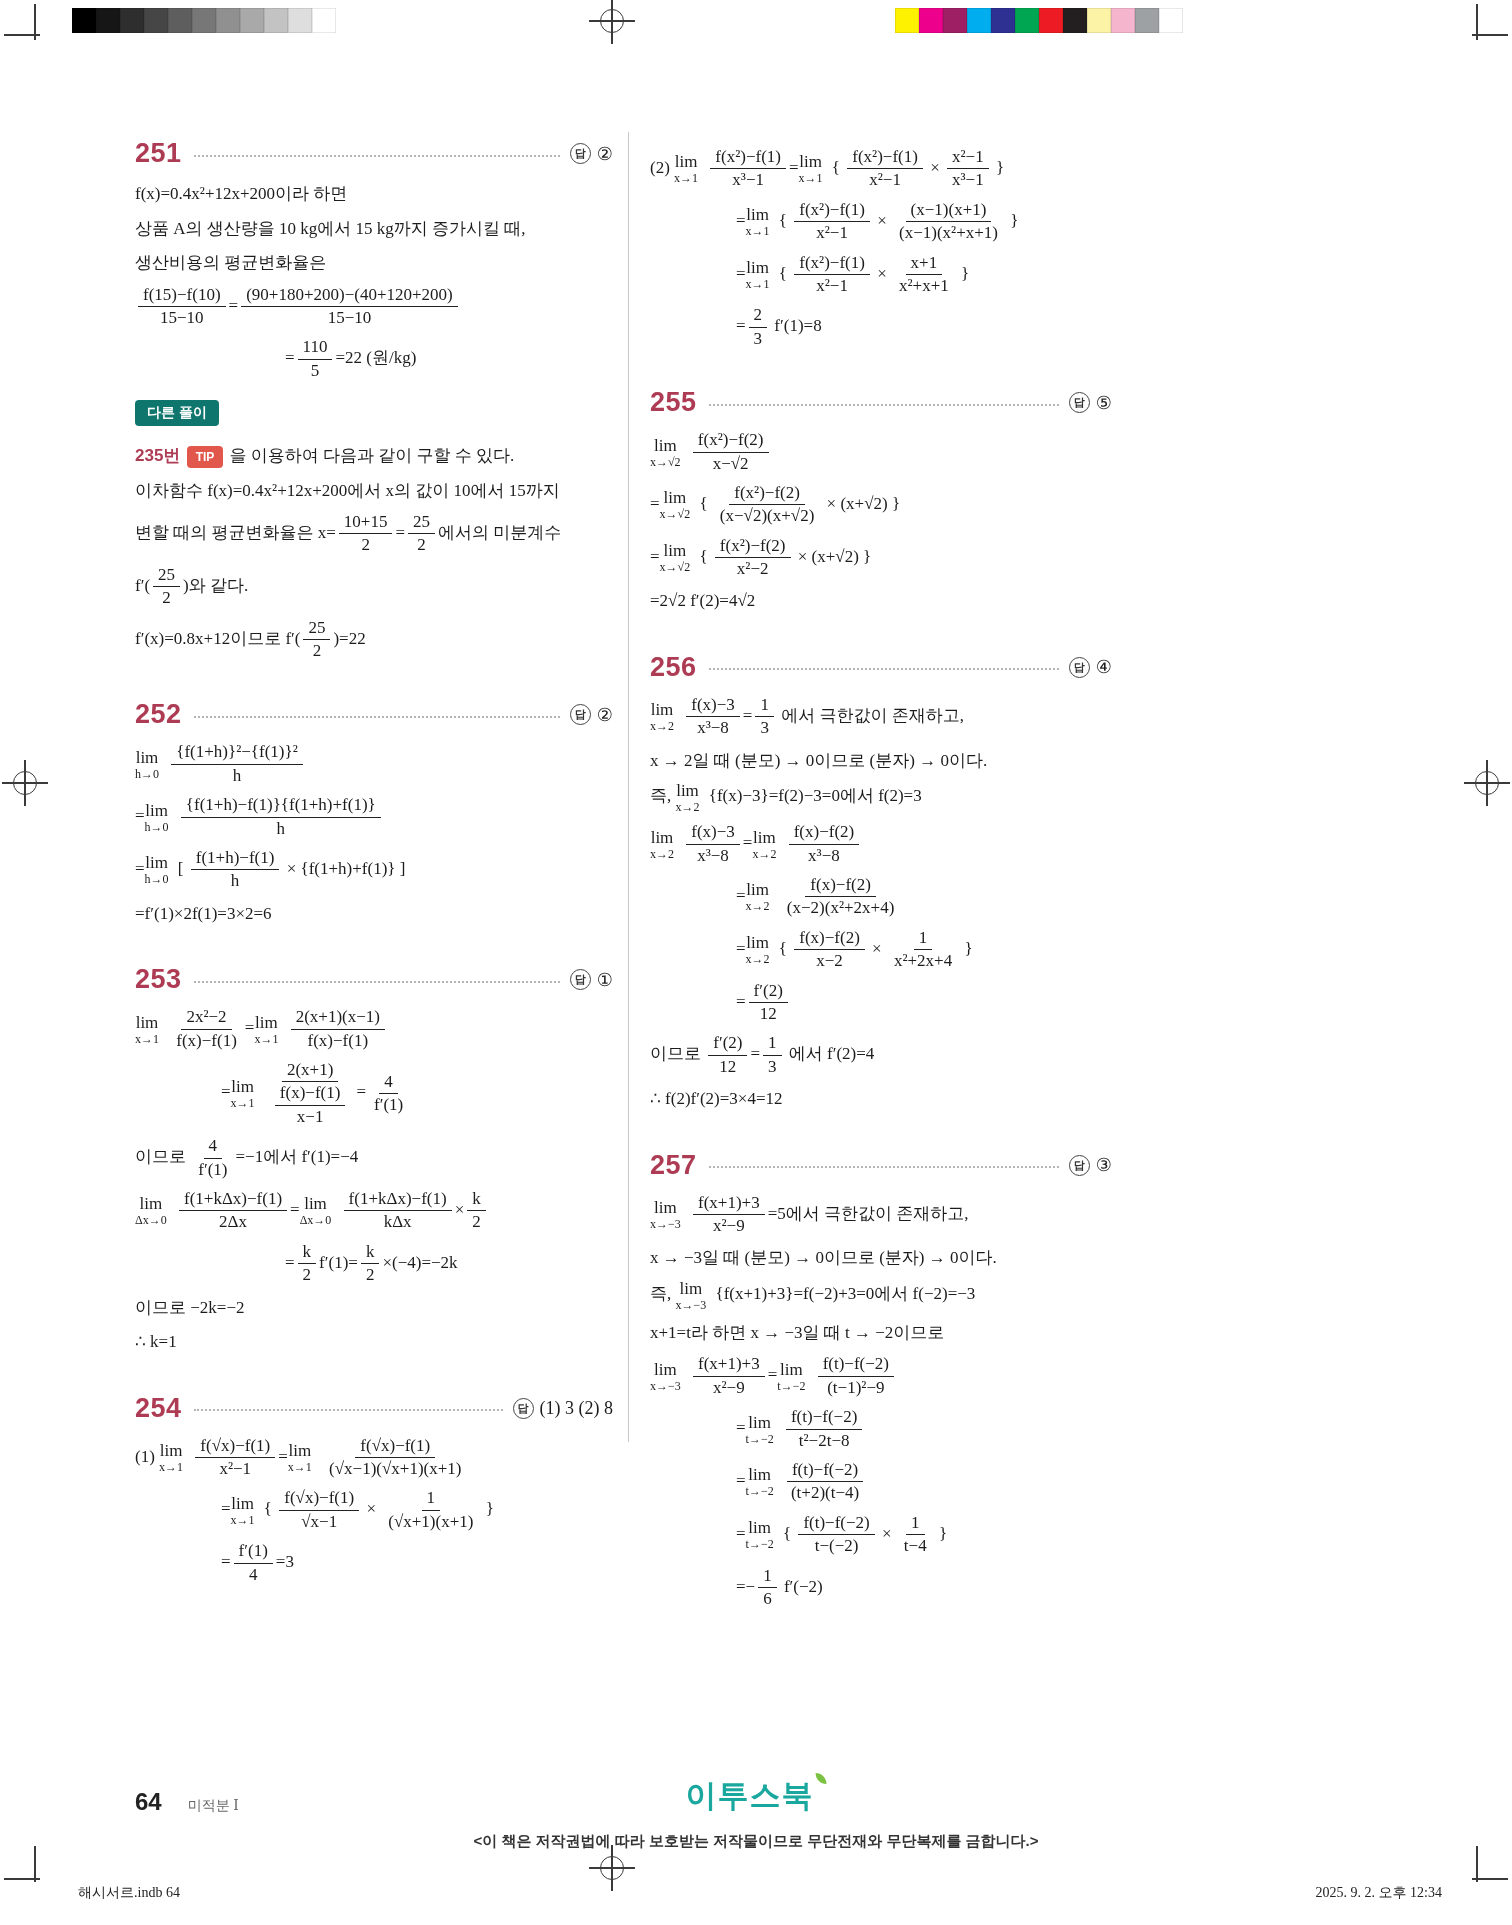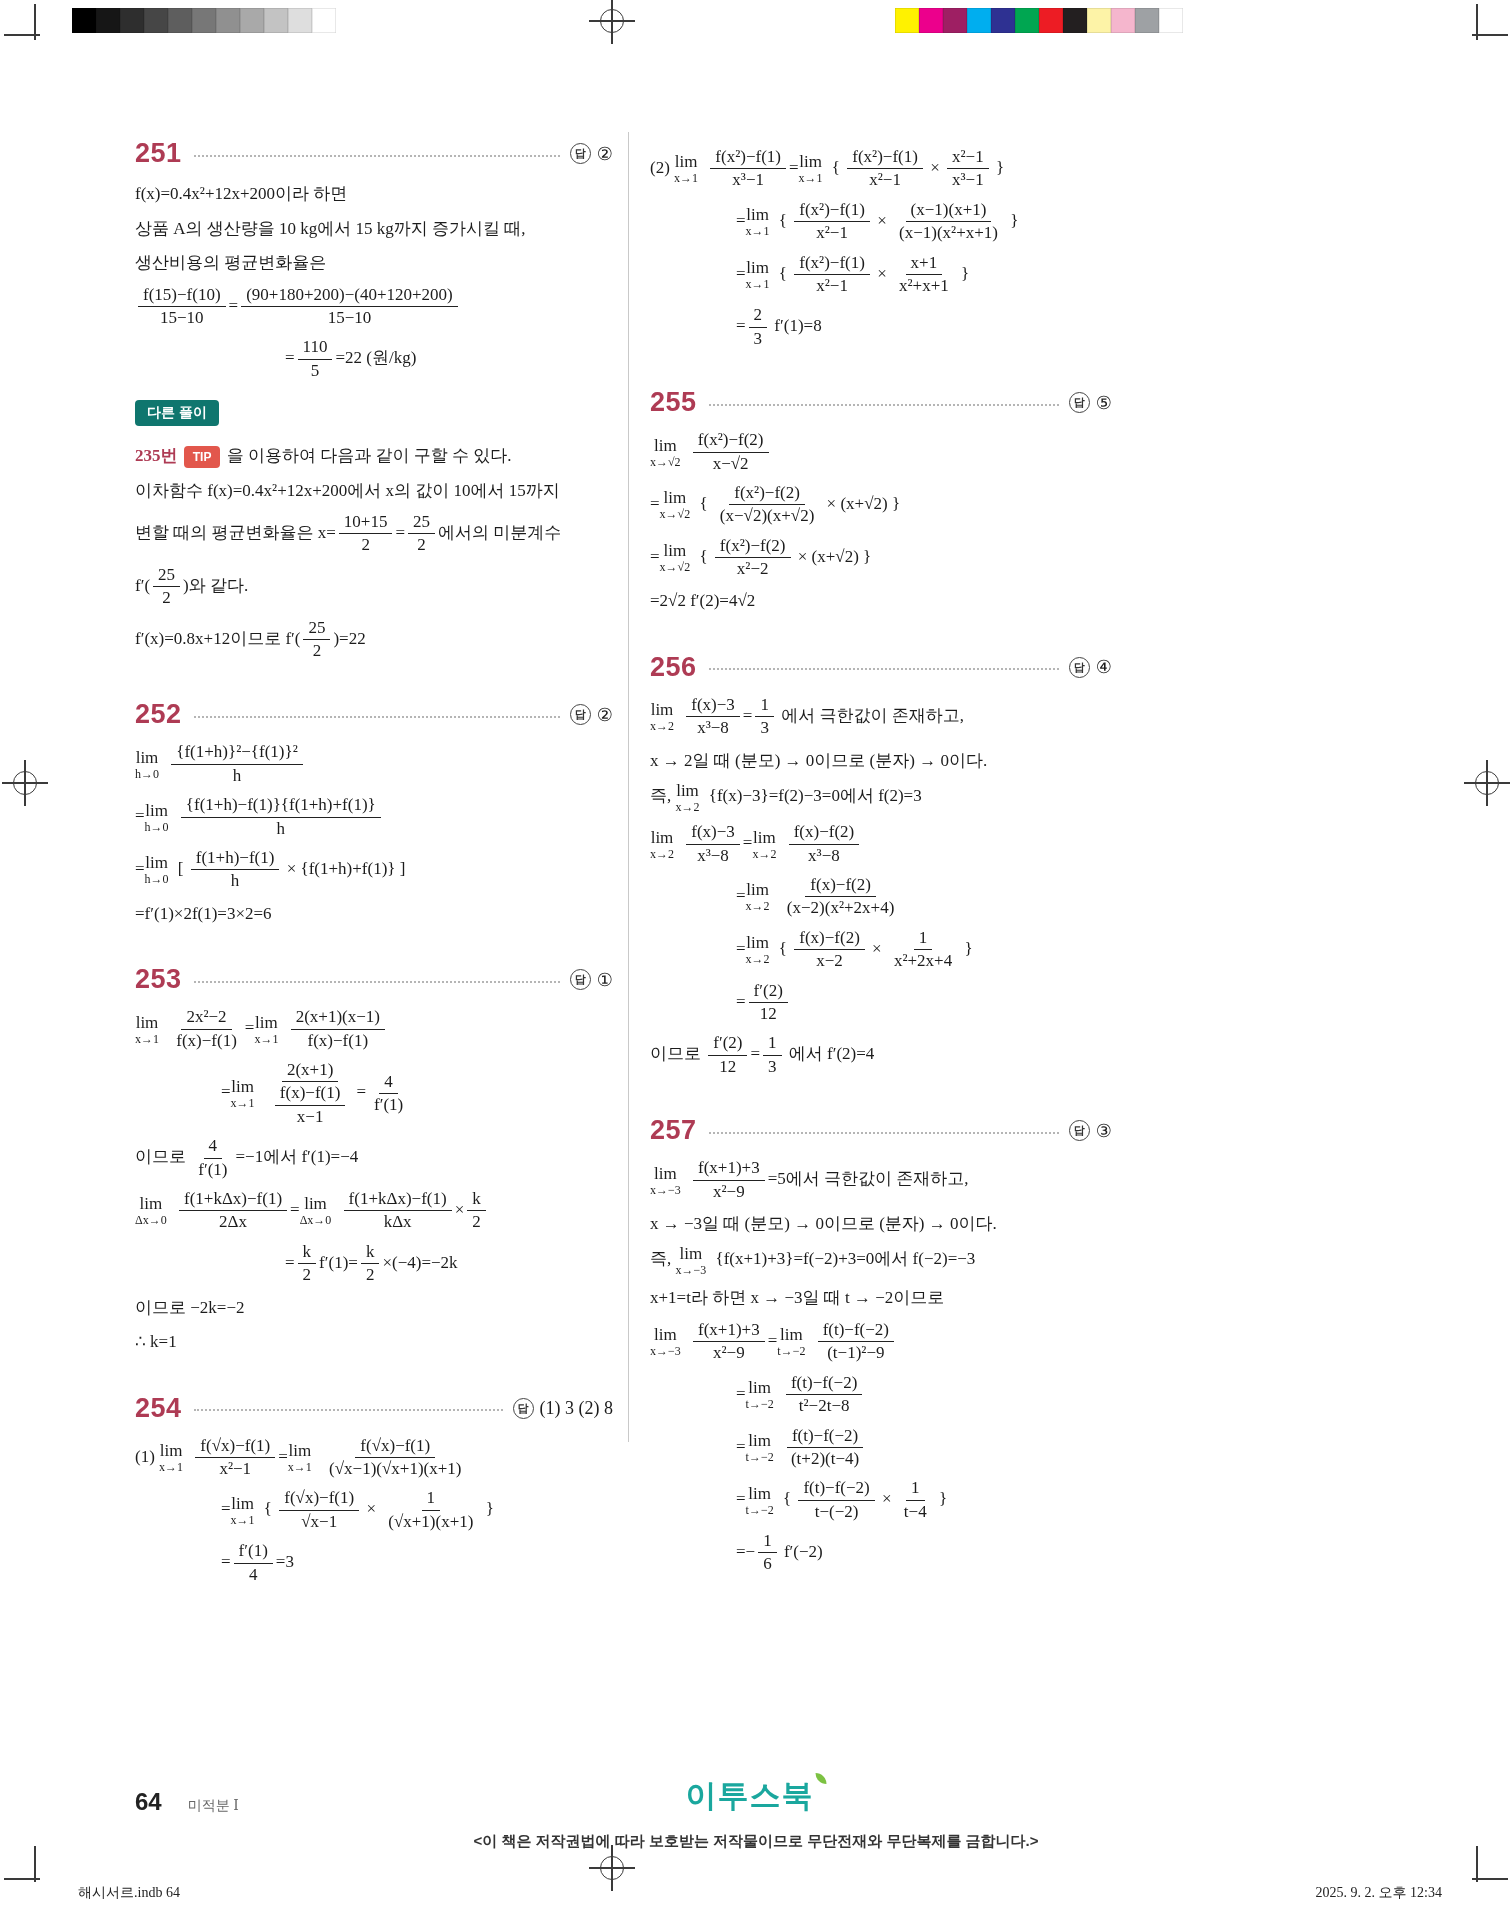--- a/index.html
+++ b/index.html
@@ -45,21 +45,21 @@
   .frac{display:inline-flex;flex-direction:column;align-items:center;vertical-align:middle;margin:0 3px;line-height:1.2;text-align:center;}
   .fnum{display:block;border-bottom:1.3px solid #222;padding:0 5px 1px;}
   .fden{display:block;padding:1px 5px 0;}
 
   
   .lim{display:inline-flex;flex-direction:column;align-items:center;vertical-align:middle;margin-right:5px;line-height:1;}
   .limword{font-size:17px;}
   .limsub{font-size:12px;margin-top:2px;}
 
   
-  .refnum{color:#ae3b54;font-weight:bold;font-family:Liberation Serif, serif;}
+  .refnum{color:#ae3b54;font-weight:bold;font-family:Liberation Sans, sans-serif;}
   .tipbadge{display:inline-block;background:#e2574c;color:#fff;font-family:"Liberation Sans","DejaVu Sans",sans-serif;
             font-size:12px;font-weight:bold;border-radius:4px;padding:2px 9px;vertical-align:middle;margin:0 2px;}
   .alt-badge{display:inline-block;background:#0f766e;color:#fff;font-family:"Liberation Sans","DejaVu Sans",sans-serif;
              font-size:14px;font-weight:bold;border-radius:4px;padding:4px 12px;margin:10px 0 8px;}
 
   
   .pageno{position:absolute;left:135px;top:1788px;display:flex;align-items:baseline;gap:26px;}
   .pageno .num{font-family:"Liberation Sans","DejaVu Sans",sans-serif;font-weight:bold;font-size:24px;color:#222;}
   .pageno .subj{font-size:14px;color:#666;}
   .logo{position:absolute;left:50%;top:1775px;transform:translateX(-50%);display:flex;align-items:flex-start;}
@@ -471,20 +471,21 @@
               <span class="fnum">f′(2)</span>
               <span class="fden">12</span>
             </span></div>
           <div class="mline ind0">이므로 <span class="frac">
               <span class="fnum">f′(2)</span>
               <span class="fden">12</span>
             </span>=<span class="frac">
               <span class="fnum">1</span>
               <span class="fden">3</span>
             </span> 에서 f′(2)=4</div>
+          <div class="mline ind0">∴ f(2)f′(2)=3×4=12</div>
         </div>
     </section>
 
     <section class="sol">
       <div class="sol-head">
         <span class="sol-num">257</span>
         <span class="dots"></span>
         <span class="answer">
           <span class="dap">답</span>
           <span class="ans-text">③</span>

